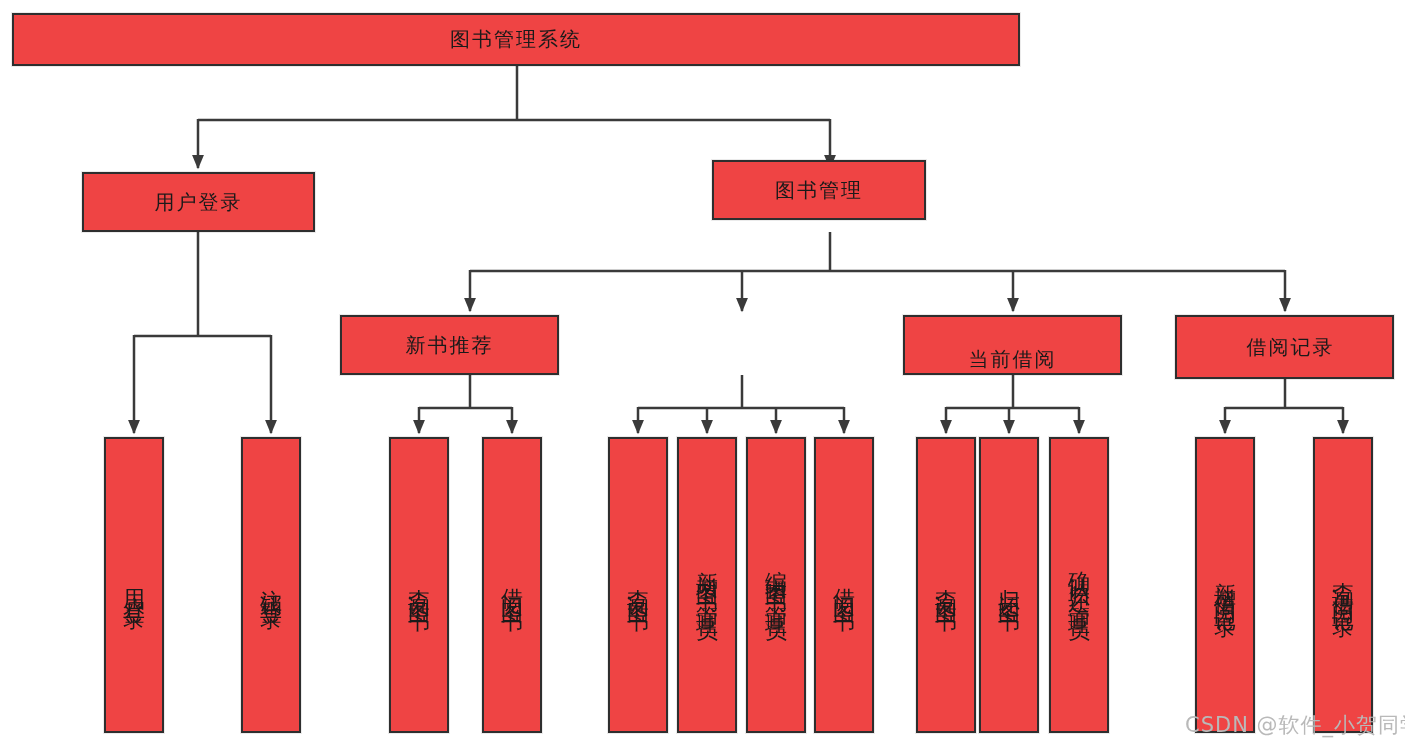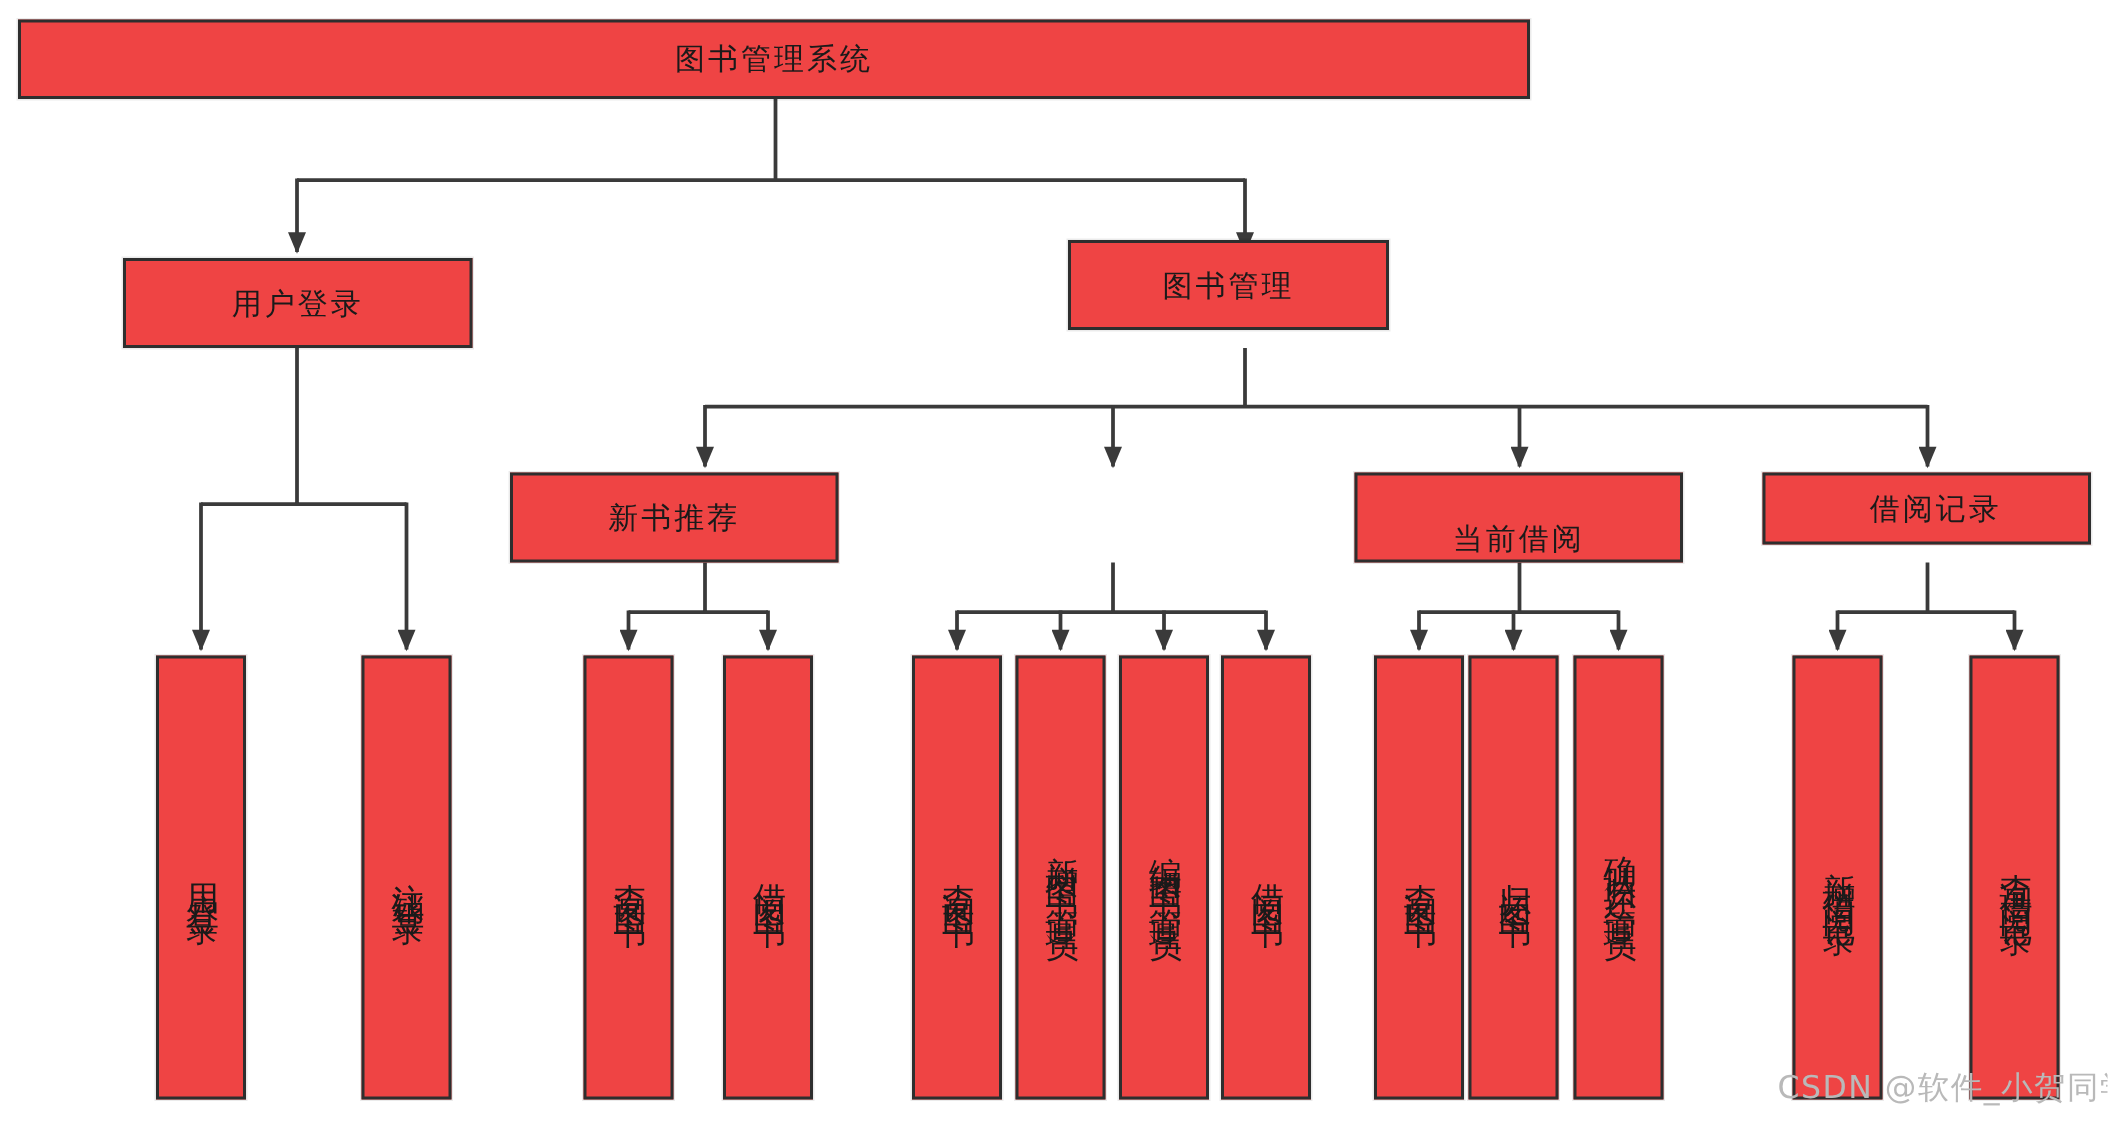--- a/index.html
+++ b/index.html
@@ -93,21 +93,21 @@
   <div class="node" style="left:712px;top:160px;width:214px;height:60px;">
     <span class="hlabel">图书管理</span>
   </div>
 
   <div class="node" style="left:340px;top:315px;width:219px;height:60px;">
     <span class="hlabel">新书推荐</span>
   </div>
   <div class="node" style="left:903px;top:315px;width:219px;height:60px;align-items:flex-end;">
     <span class="hlabel">当前借阅</span>
   </div>
-  <div class="node" style="left:1175px;top:315px;width:219px;height:48px;padding-left:12px;">
+  <div class="node" style="left:1175px;top:315px;width:219px;height:64px;padding-left:12px;">
     <span class="hlabel">借阅记录</span>
   </div>
 
   <div class="node leaf" style="left:104px;">
     <span class="vlabel">用户登录</span>
   </div>
   <div class="node leaf" style="left:241px;">
     <span class="vlabel">注销登录</span>
   </div>
 

